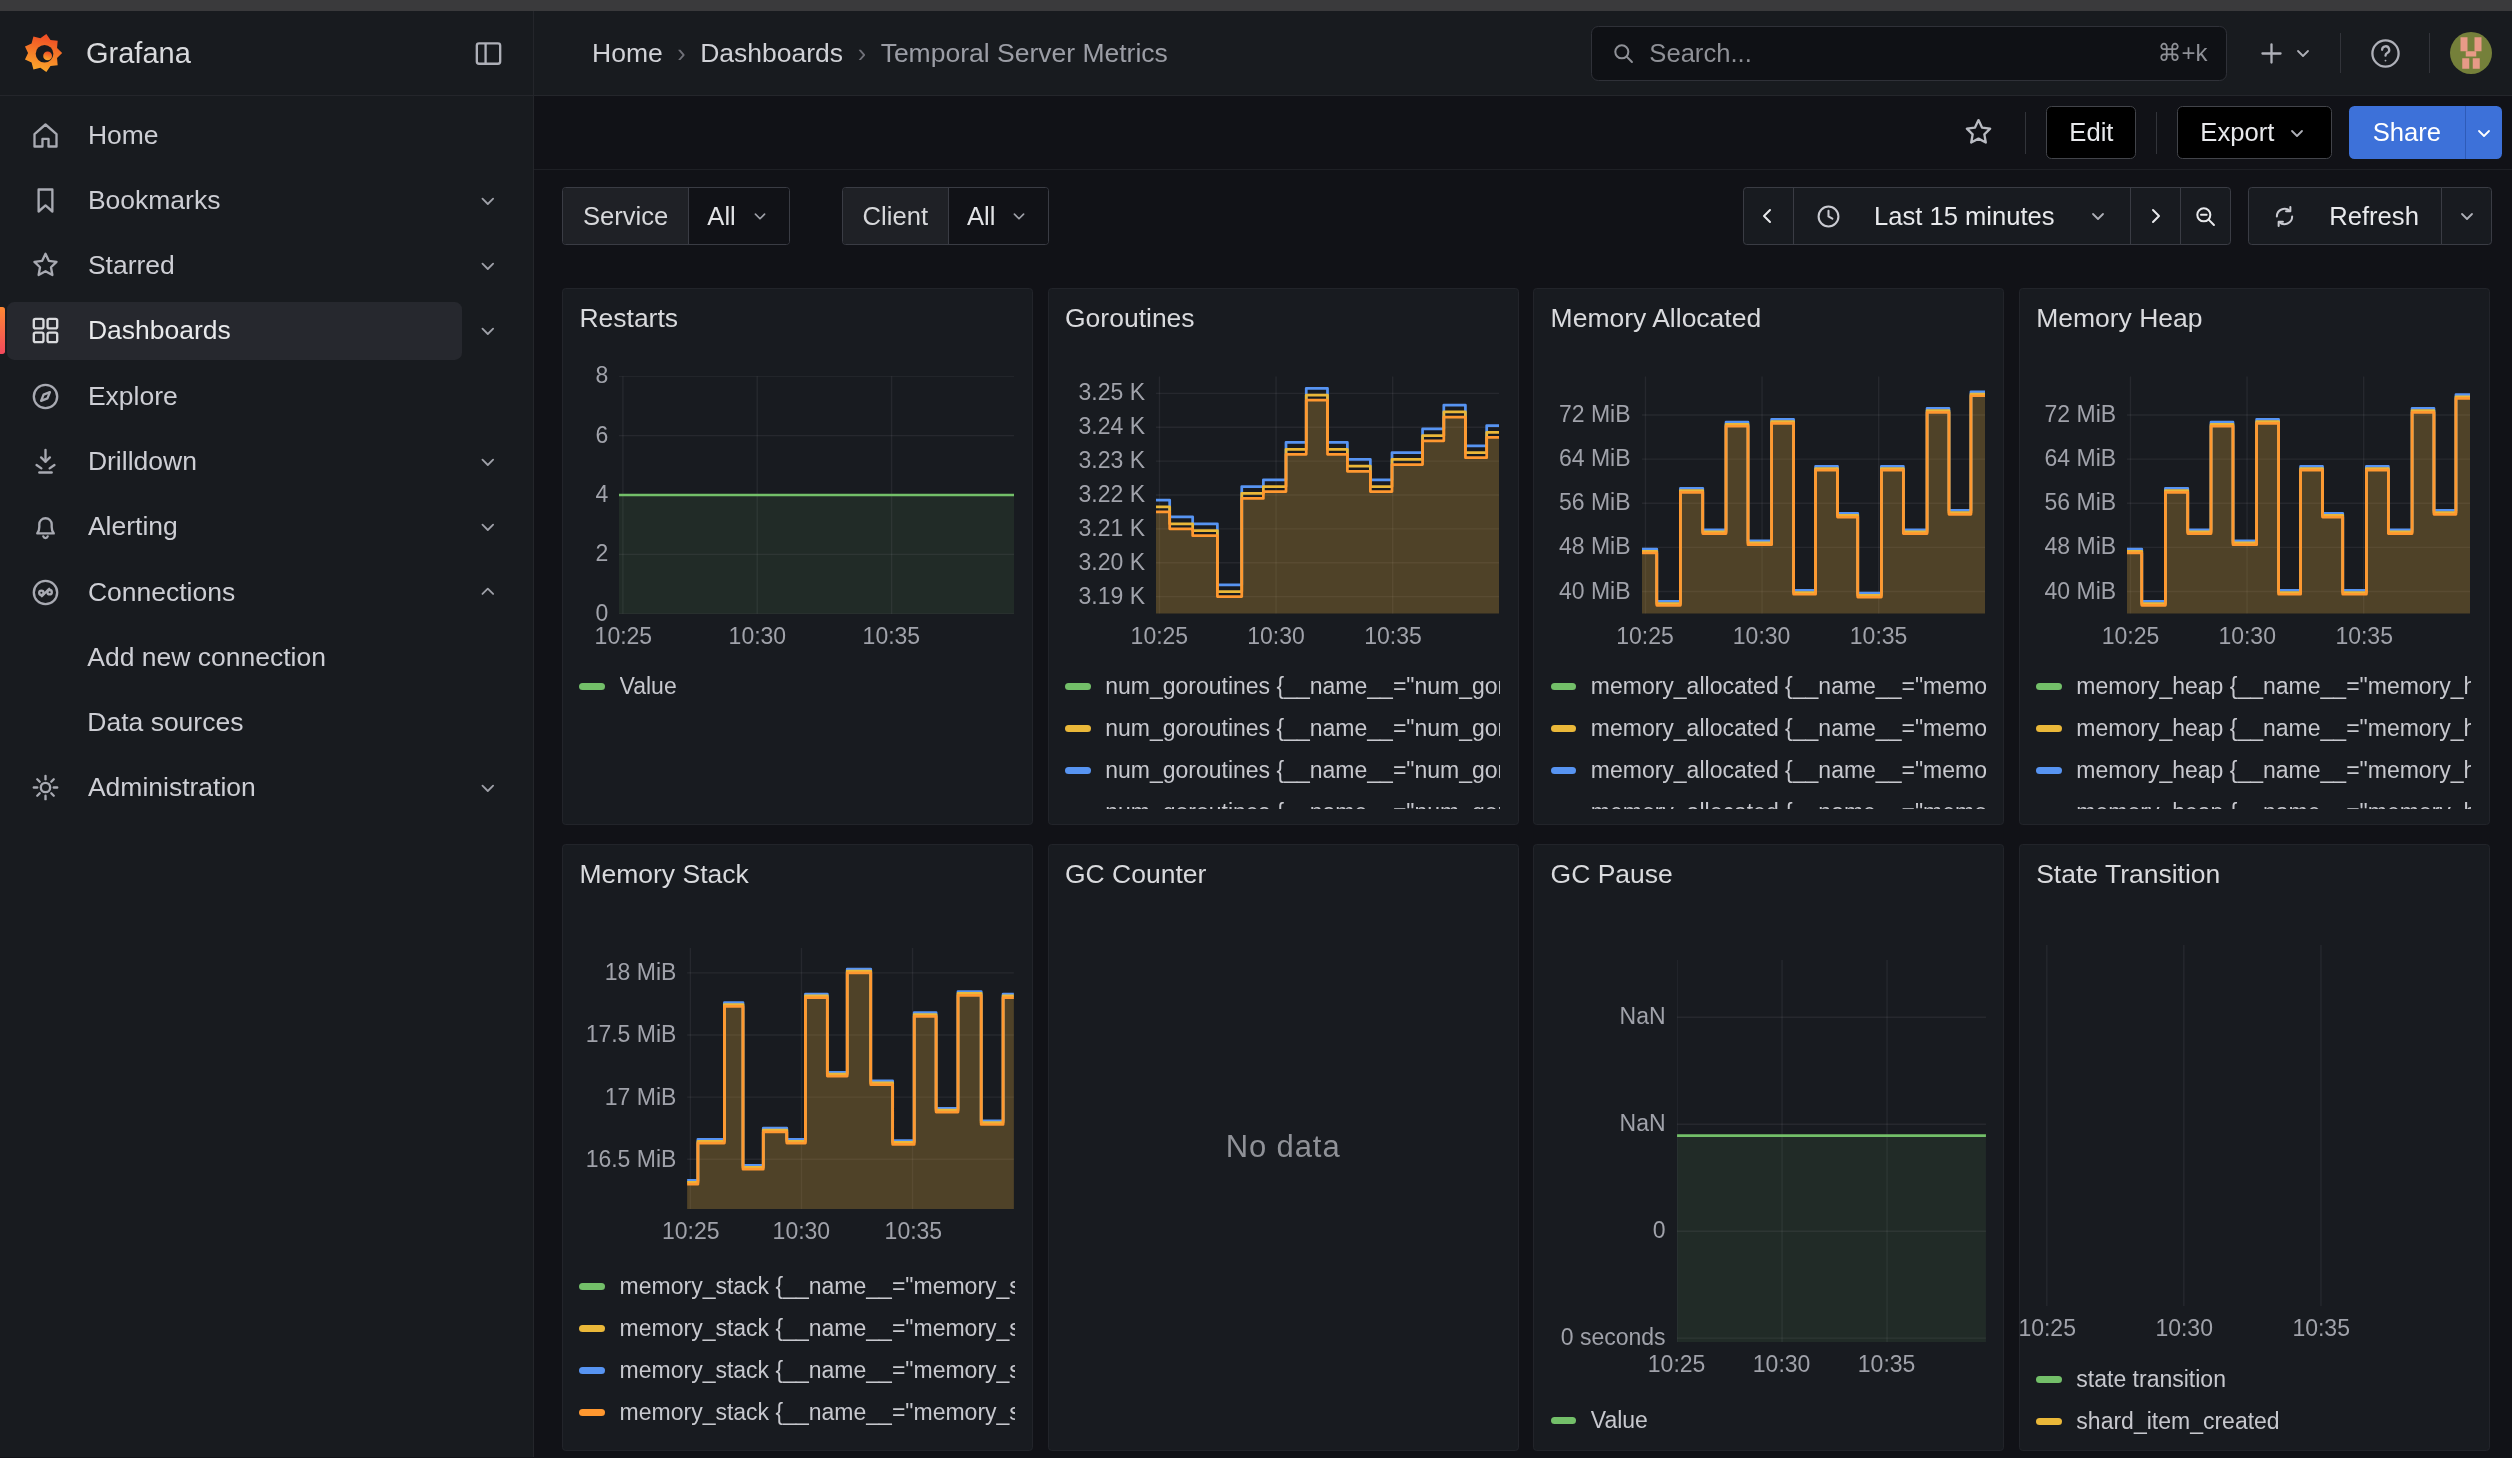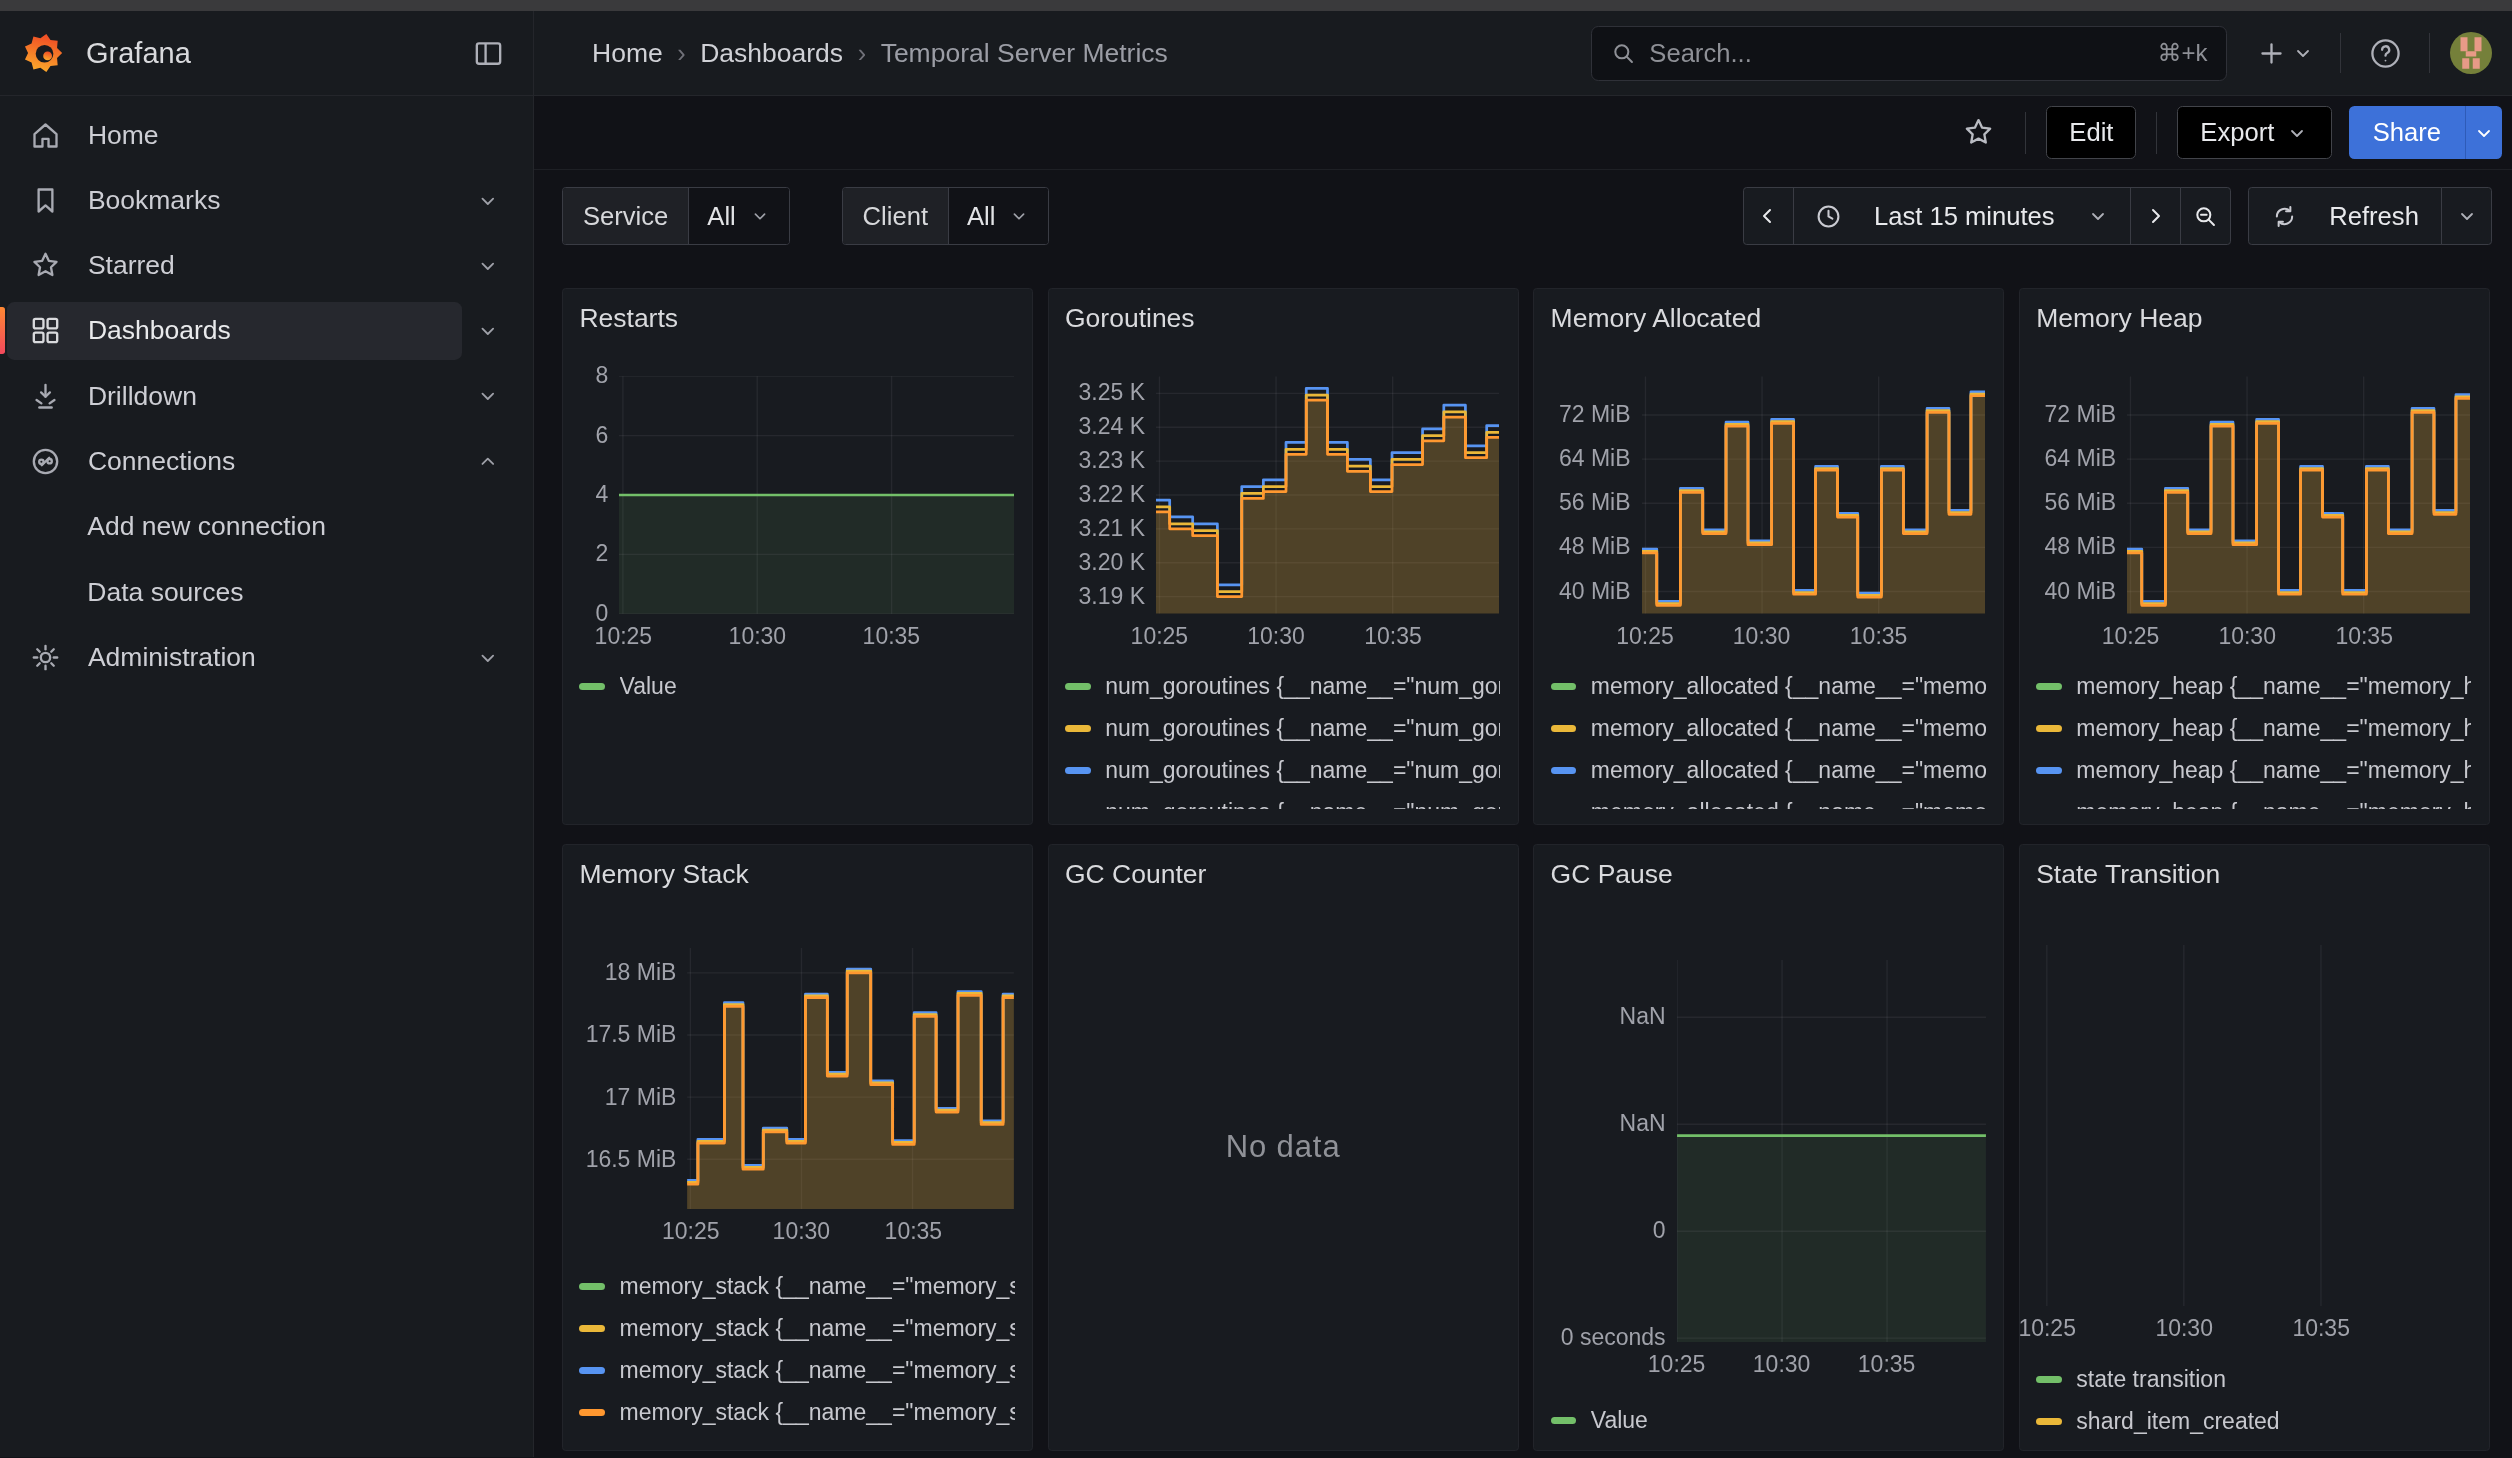--- a/index.html
+++ b/index.html
@@ -239,28 +239,55 @@
           <button class="nav-chev">
             <svg width="25.6" height="25.6" viewBox="0 0 24 24" fill="none" stroke="currentColor" stroke-width="1.7" stroke-linecap="round" stroke-linejoin="round">
               <polyline points="7,10 12,15 17,10"></polyline>
             </svg>
           </button>
         </div>
         <div class="nav-item">
           <span class="nav-hit">
             <span class="nav-ic icon">
               <svg width="33" height="33" viewBox="0 0 24 24" fill="none" stroke="currentColor" stroke-width="1.7" stroke-linecap="round" stroke-linejoin="round">
+                <circle cx="12" cy="12" r="8.5"></circle>
+                <polygon points="15.2,8.8 13.4,13.4 8.8,15.2 10.6,10.6"></polygon>
+              </svg>
+            </span>
+            <span class="nav-label">Explore</span>
+          </span>
+        </div>
+        <div class="nav-item">
+          <span class="nav-hit">
+            <span class="nav-ic icon">
+              <svg width="33" height="33" viewBox="0 0 24 24" fill="none" stroke="currentColor" stroke-width="1.7" stroke-linecap="round" stroke-linejoin="round">
                 <path d="M12 3.5 V12"></path>
                 <polyline points="8.8,9 12,12.2 15.2,9"></polyline>
                 <path d="M5.5 14.5 L9 17"></path>
                 <path d="M18.5 14.5 L15 17"></path>
                 <path d="M7.5 20 H16.5"></path>
               </svg>
             </span>
             <span class="nav-label">Drilldown</span>
+          </span>
+          <button class="nav-chev">
+            <svg width="25.6" height="25.6" viewBox="0 0 24 24" fill="none" stroke="currentColor" stroke-width="1.7" stroke-linecap="round" stroke-linejoin="round">
+              <polyline points="7,10 12,15 17,10"></polyline>
+            </svg>
+          </button>
+        </div>
+        <div class="nav-item">
+          <span class="nav-hit">
+            <span class="nav-ic icon">
+              <svg width="33" height="33" viewBox="0 0 24 24" fill="none" stroke="currentColor" stroke-width="1.7" stroke-linecap="round" stroke-linejoin="round">
+                <path d="M6 17 H18 C17.1 16 16.5 14.4 16.5 12.4 V10.4 C16.5 7.9 14.5 6 12 6 C9.5 6 7.5 7.9 7.5 10.4 V12.4 C7.5 14.4 6.9 16 6 17 Z"></path>
+                <path d="M10.4 19.2 C10.7 20 11.3 20.4 12 20.4 C12.7 20.4 13.3 20 13.6 19.2"></path>
+              </svg>
+            </span>
+            <span class="nav-label">Alerting</span>
           </span>
           <button class="nav-chev">
             <svg width="25.6" height="25.6" viewBox="0 0 24 24" fill="none" stroke="currentColor" stroke-width="1.7" stroke-linecap="round" stroke-linejoin="round">
               <polyline points="7,10 12,15 17,10"></polyline>
             </svg>
           </button>
         </div>
         <div class="nav-item">
           <span class="nav-hit">
             <span class="nav-ic icon">

